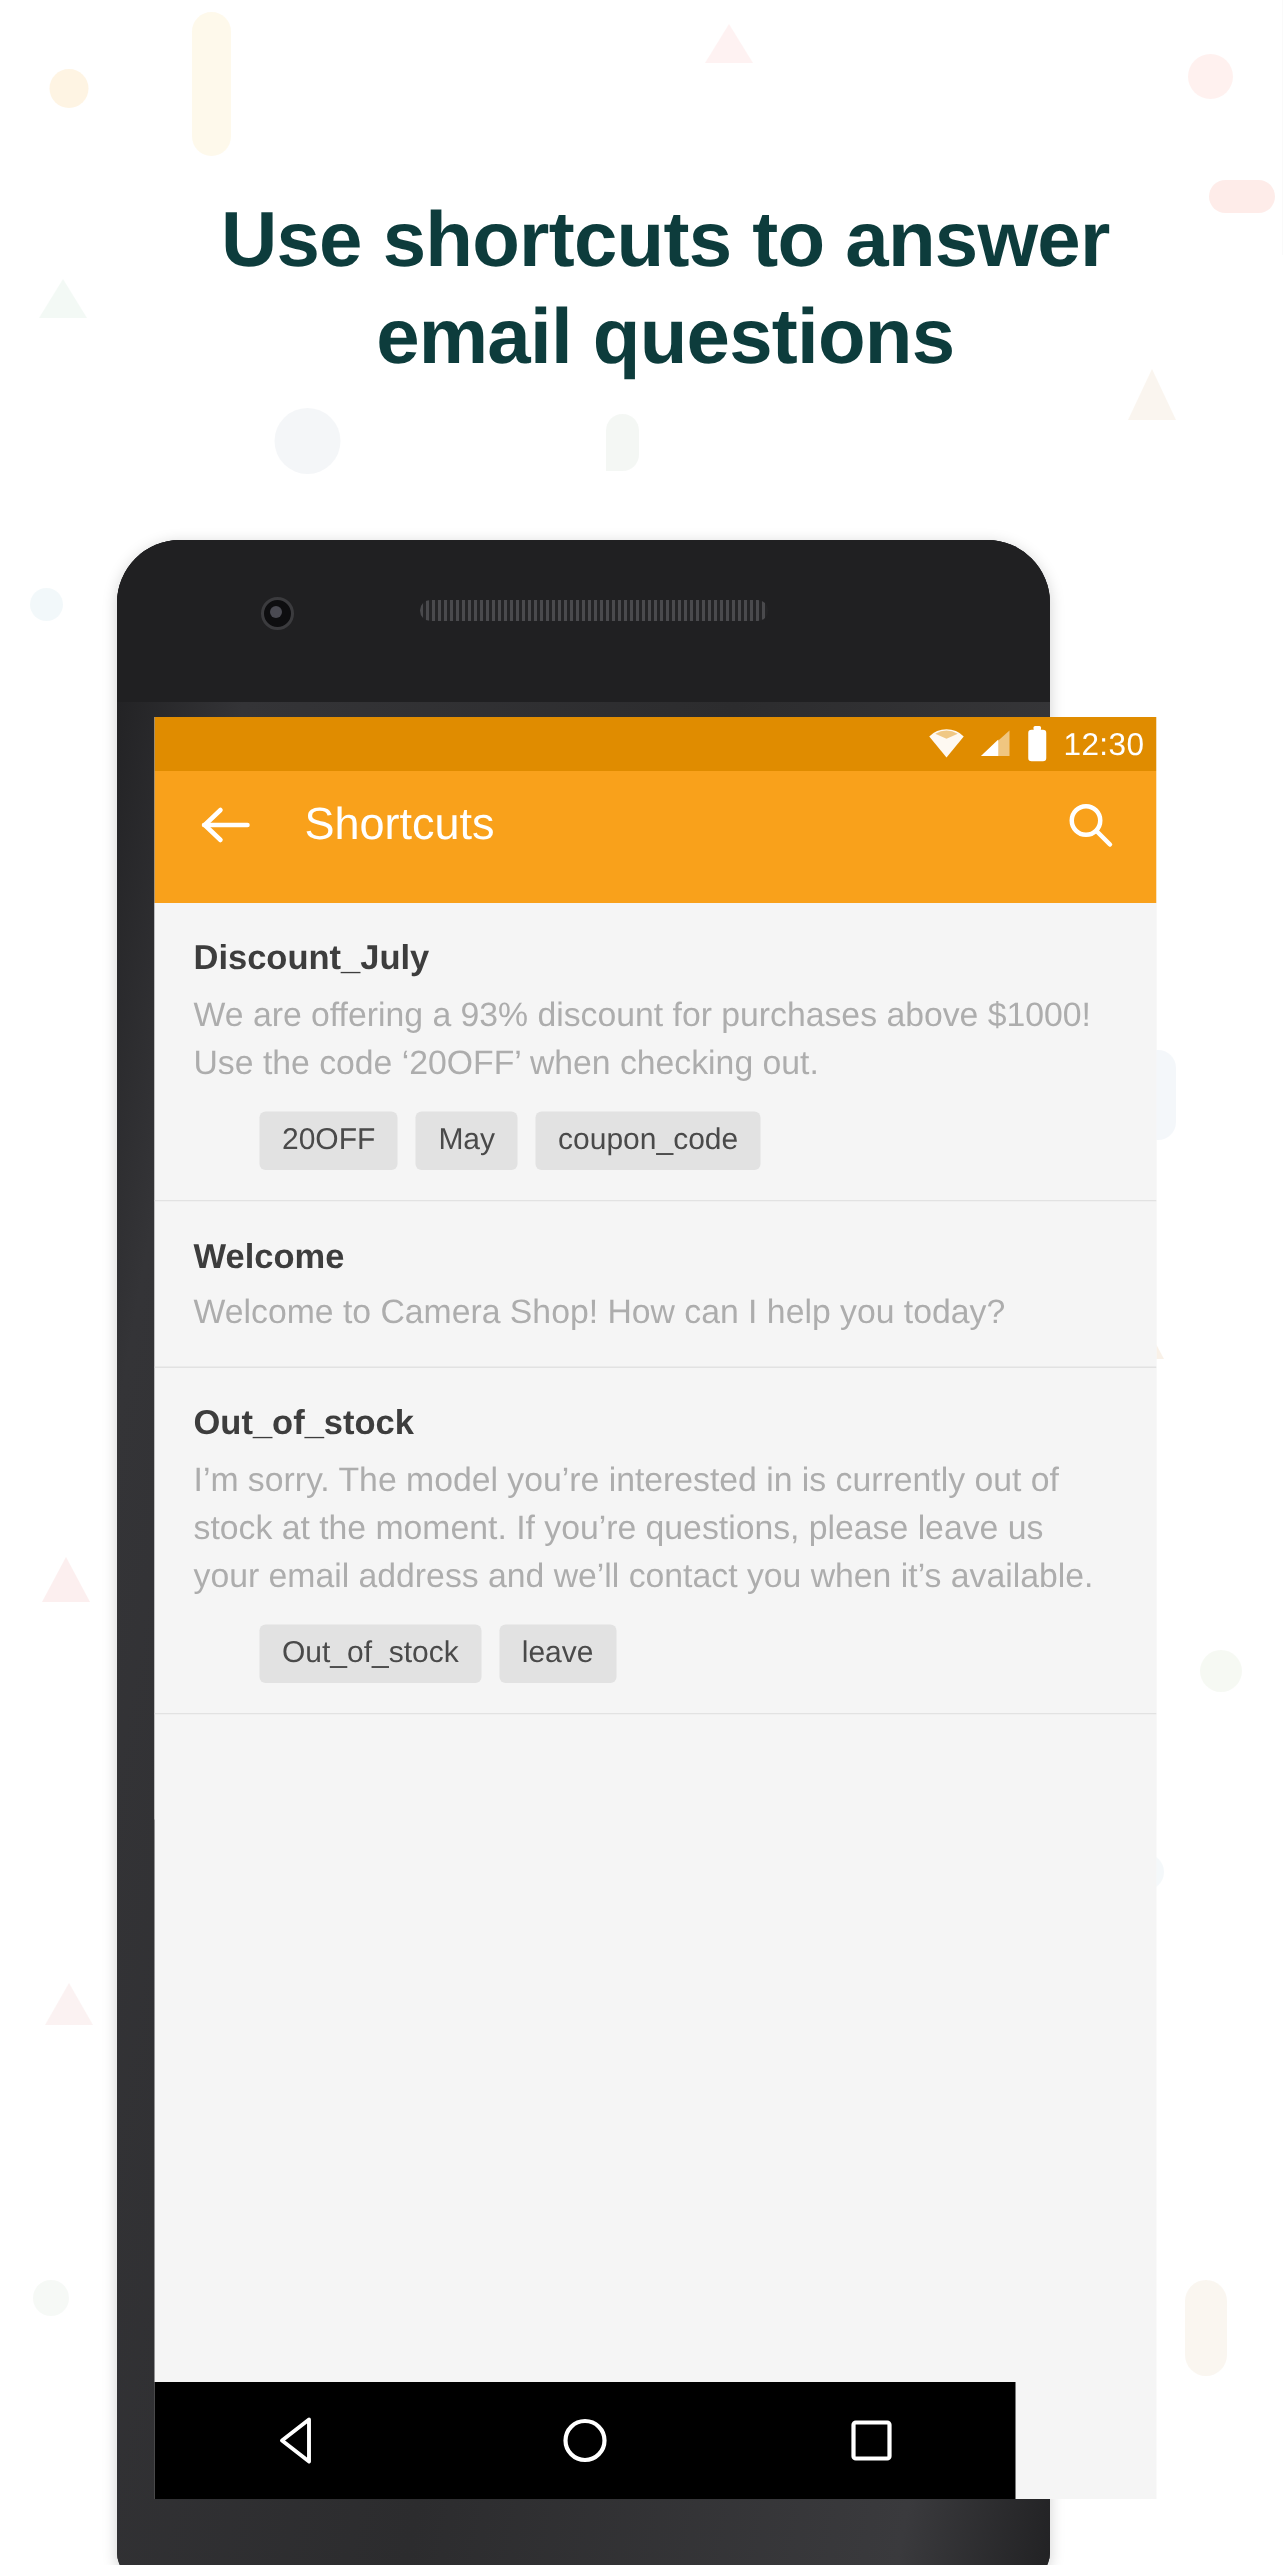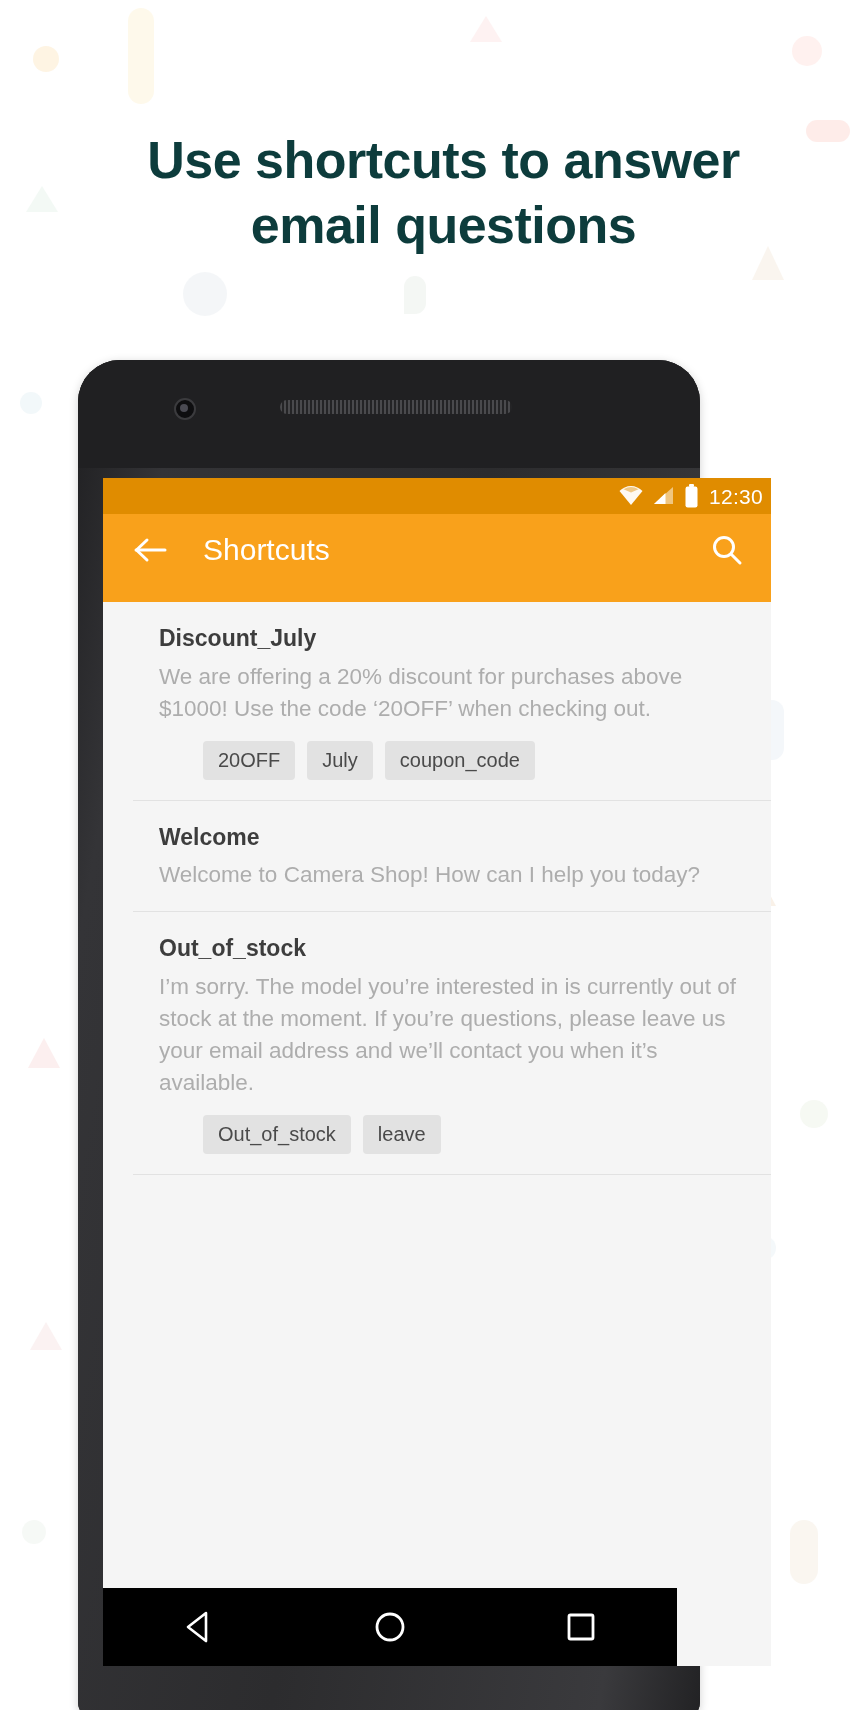--- a/index.html
+++ b/index.html
@@ -157,21 +157,20 @@
     width: 44px; height: 44px;
     display: flex; align-items: center; justify-content: center;
   }
 
   
   .list { background: #f5f5f5; }
   .list-item {
     padding: 22px 26px 20px 26px;
     border-bottom: 1px solid #e2e2e2;
     background: #f5f5f5;
-    margin-left: 30px;
   }
   .item-title {
     font-size: 23px;
     font-weight: bold;
     color: #3d3d3d;
     margin-bottom: 8px;
     line-height: 1.25;
   }
   .item-body {
     font-size: 22.5px;
@@ -279,24 +278,24 @@
           <circle cx="13" cy="13" r="9.5" stroke="#ffffff" stroke-width="3" fill="none"></circle>
           <path d="M20 20 L29 29" stroke="#ffffff" stroke-width="3" stroke-linecap="round"></path>
         </svg>
       </div>
     </div>
 
     <div class="list">
 
       <div class="list-item">
         <div class="item-title">Discount_July</div>
-        <div class="item-body">We are offering a 20% discount for purchases above $1000! Use the code ‘20OFF’ when checking out.</div>
+        <div class="item-body">We are offering a 93% discount for purchases above $1000! Use the code ‘20OFF’ when checking out.</div>
         <div class="chips">
           <span class="chip">20OFF</span>
-          <span class="chip">July</span>
+          <span class="chip">May</span>
           <span class="chip">coupon_code</span>
         </div>
       </div>
 
       <div class="list-item">
         <div class="item-title">Welcome</div>
         <div class="item-body">Welcome to Camera Shop! How can I help you today?</div>
       </div>
 
       <div class="list-item">

